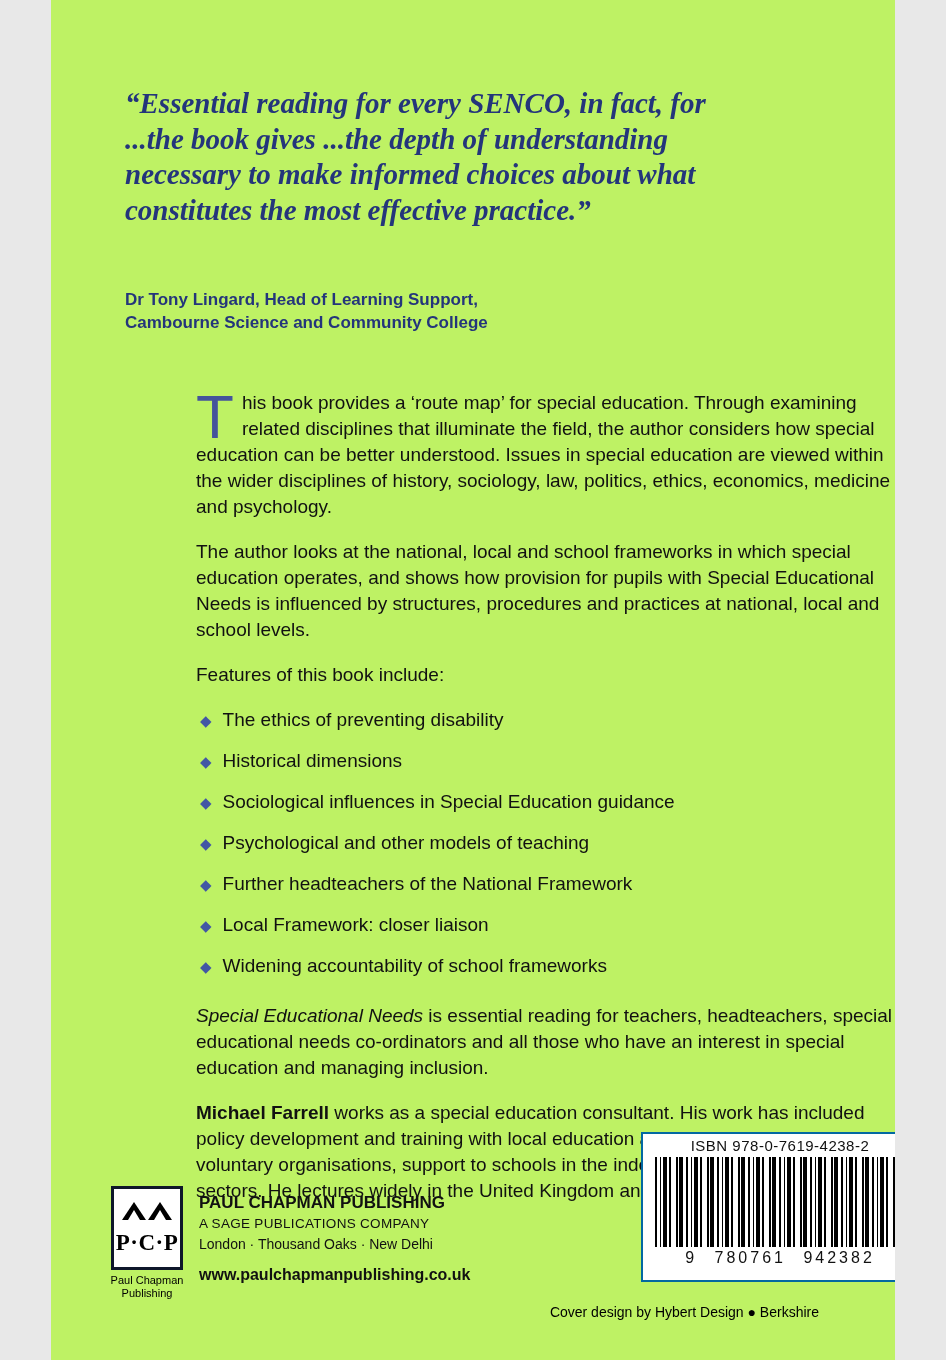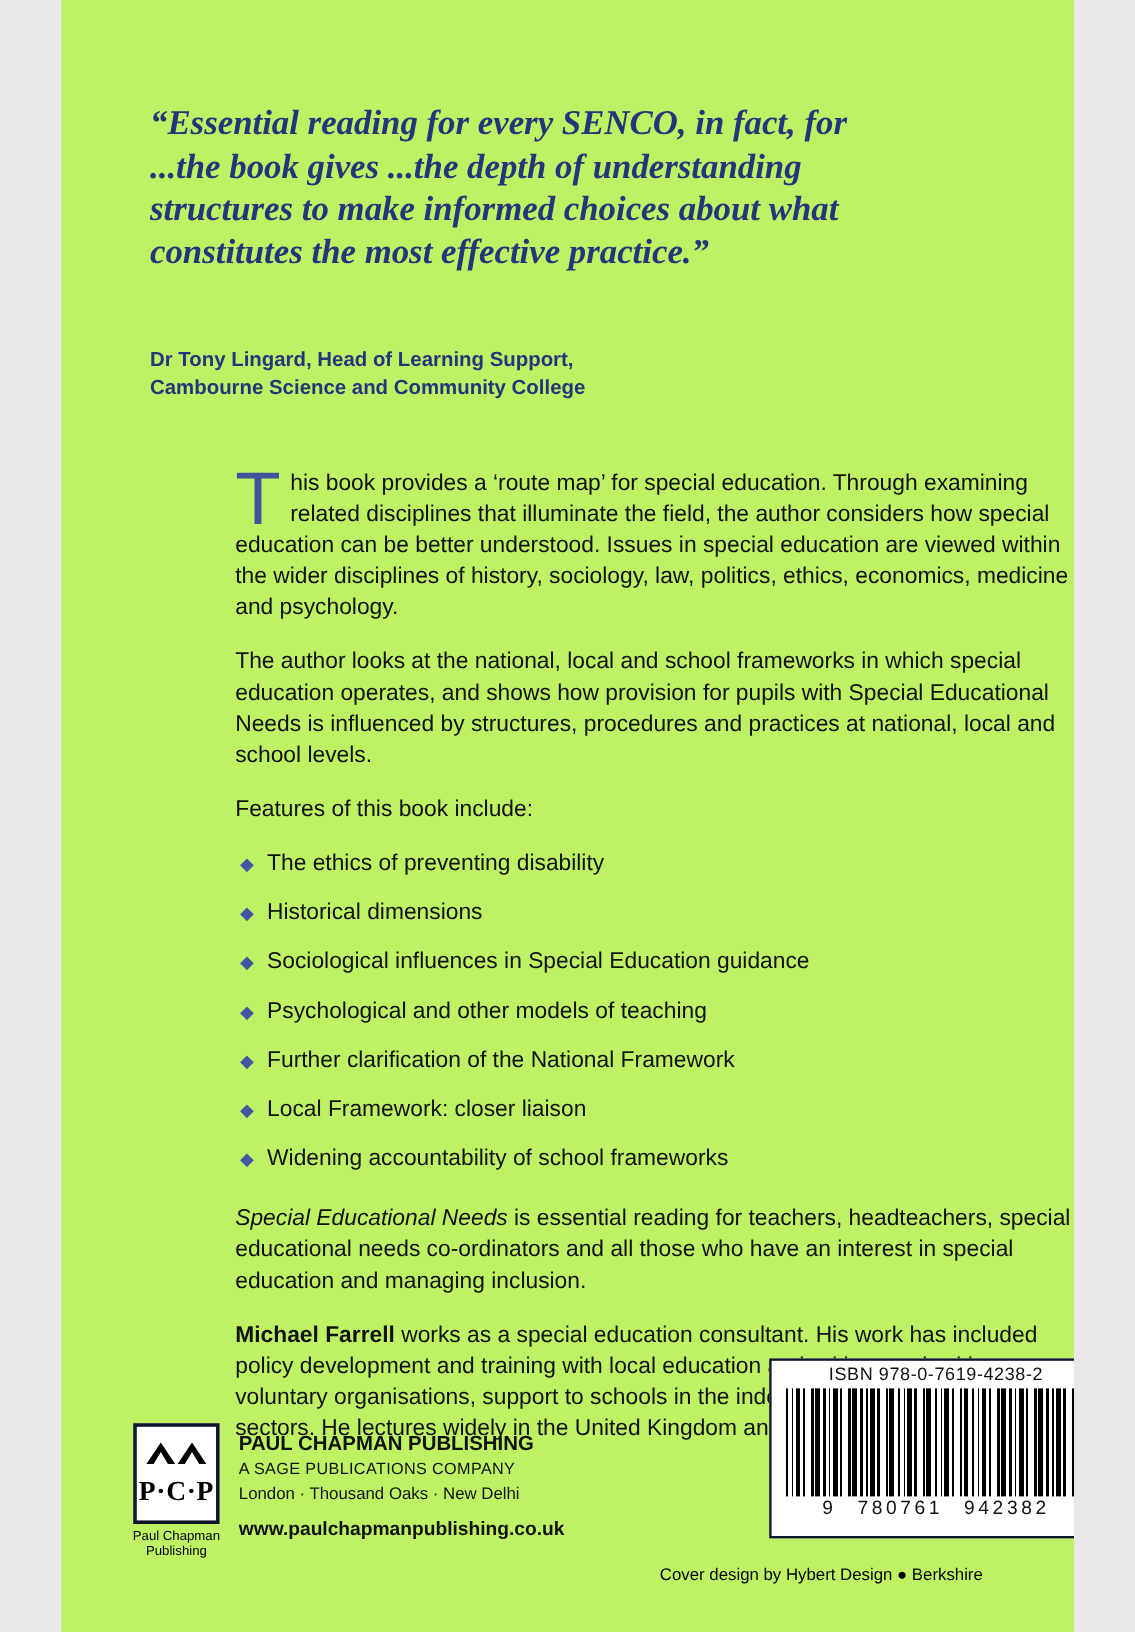--- a/index.html
+++ b/index.html
@@ -68,21 +68,21 @@
   
   .pub-block{position:absolute;left:148px;top:1192px;}
   .pub-name{font-weight:700;font-size:17px;line-height:22px;}
   .pub-company{font-size:13.5px;line-height:20px;letter-spacing:0.3px;}
   .pub-cities{font-size:14px;line-height:20px;}
   .pub-site{font-weight:700;font-size:16px;margin-top:12px;}
 
   
   .isbn-box{
     position:absolute;left:590px;top:1132px;width:278px;height:150px;
-    border:2px solid #0f172a;background:#fff;box-sizing:border-box;
+    border:2px solid #0369a1;background:#fff;box-sizing:border-box;
     display:flex;flex-direction:column;
   }
   .isbn-label{font-size:15px;text-align:center;padding-top:3px;letter-spacing:0.5px;}
   .bars{
     height:90px;margin:3px 12px 0 12px;
     background-image:repeating-linear-gradient(90deg,
       #000 0 2px,#fff 2px 5px,
       #000 5px 6px,#fff 6px 8px,
       #000 8px 12px,#fff 12px 14px,
       #000 14px 16px,#fff 16px 21px,
@@ -101,21 +101,21 @@
 
 <div class="page">
 
   <div class="sq dark"></div>
   <div class="sq light"></div>
   <div class="edge-bar"></div>
 
   <div class="quote">
     <div>“Essential reading for every SENCO, in fact, for</div>
     <div>...the book gives ...the depth of understanding</div>
-    <div>structures to make informed choices about what</div>
+    <div>necessary to make informed choices about what</div>
     <div>constitutes the most effective practice.”</div>
   </div>
   <div class="attrib">
     <div>Dr Tony Lingard, Head of Learning Support,</div>
     <div>Cambourne Science and Community College</div>
   </div>
 
   <div class="body-col">
 
     <p class="para">
@@ -138,21 +138,21 @@
       <li>
         <span class="diamond">◆</span>
         <span>Sociological influences in Special Education guidance</span>
       </li>
       <li>
         <span class="diamond">◆</span>
         <span>Psychological and other models of teaching</span>
       </li>
       <li>
         <span class="diamond">◆</span>
-        <span>Further clarification of the National Framework</span>
+        <span>Further headteachers of the National Framework</span>
       </li>
       <li>
         <span class="diamond">◆</span>
         <span>Local Framework: closer liaison</span>
       </li>
       <li>
         <span class="diamond">◆</span>
         <span>Widening accountability of school frameworks</span>
       </li>
     </ul>

